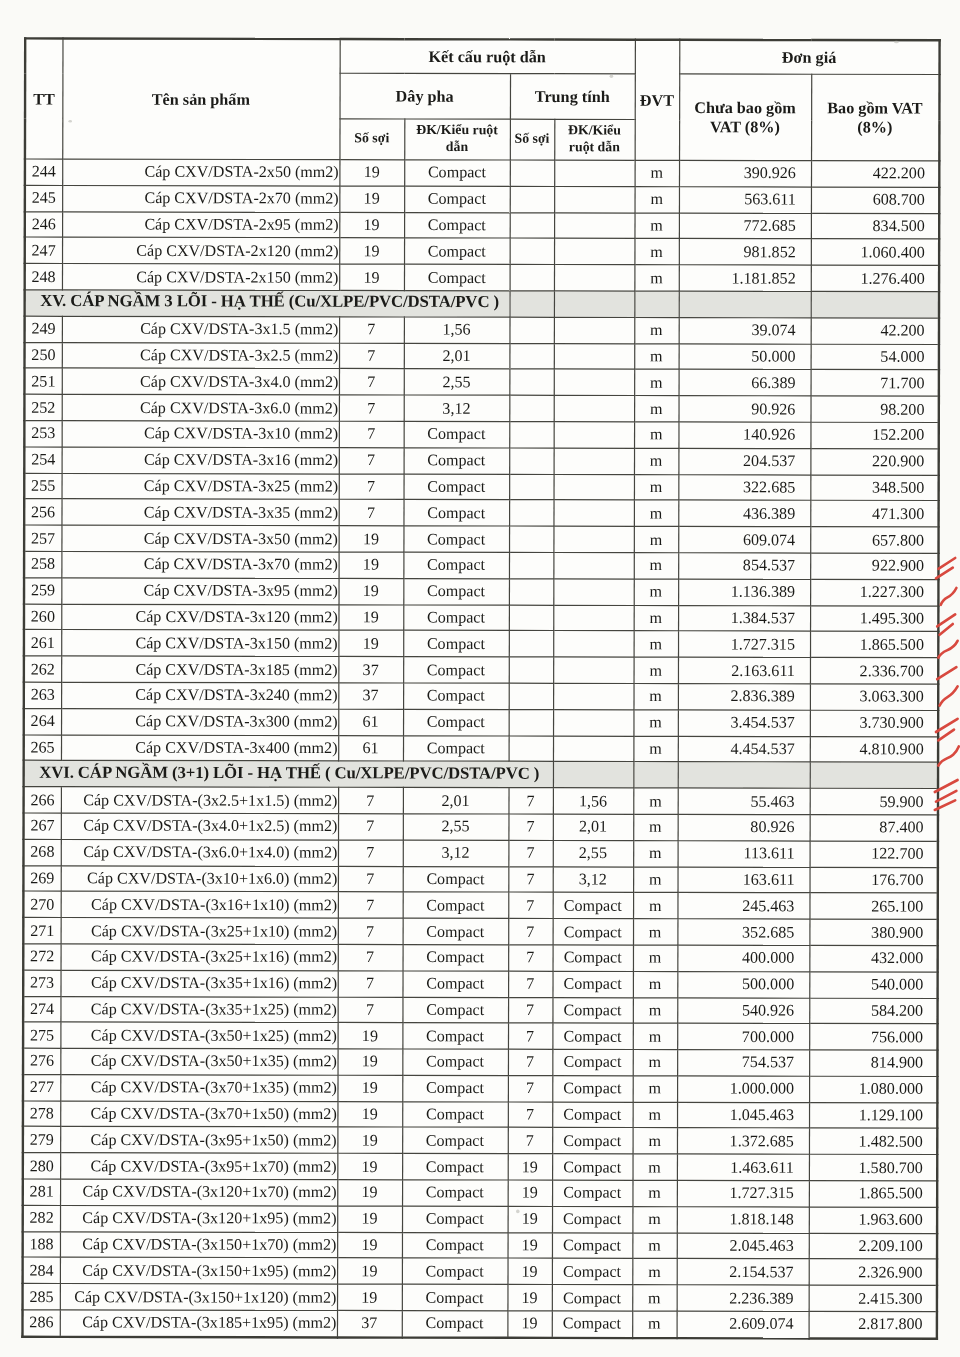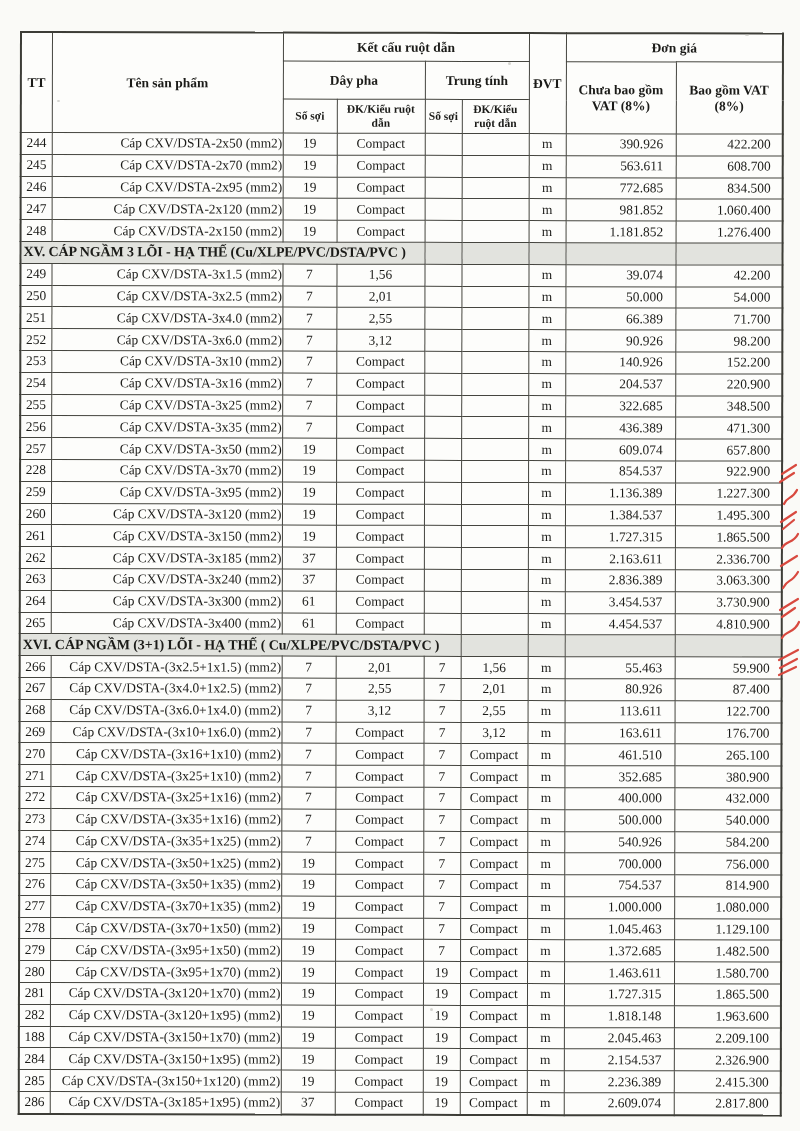--- a/index.html
+++ b/index.html
@@ -39,21 +39,21 @@
   td.c-tt{text-align:center;}
   td.c-name{text-align:right;padding-left:4px;}
   td.c-num{text-align:center;}
   td.c-type{text-align:center;}
   td.c-unit{text-align:center;}
   td.c-ex{text-align:right;padding-right:12px;}
   td.c-inc{text-align:right;padding-right:11px;}
   tr.section-row td{background:#e2e3de;}
   td.c-section{
     font-weight:bold;font-size:14px;
-    text-align:left;padding-left:2px;
+    text-align:left;padding-left:12px;
     letter-spacing:-0.1px;
   }
   .marginalia{position:absolute;left:777px;top:460px;width:23px;height:220px;}
 </style>
 </head>
 <body>
 
 <table>
   <colgroup>
     <col style="width:31px">
@@ -244,21 +244,21 @@
         <td class="c-name">Cáp CXV/DSTA-3x50 (mm2)</td>
         <td class="c-num">19</td>
         <td class="c-type">Compact</td>
         <td class="c-num"></td>
         <td class="c-type"></td>
         <td class="c-unit">m</td>
         <td class="c-ex">609.074</td>
         <td class="c-inc">657.800</td>
       </tr>
       <tr>
-        <td class="c-tt">228</td>
+        <td class="c-tt">258</td>
         <td class="c-name">Cáp CXV/DSTA-3x70 (mm2)</td>
         <td class="c-num">19</td>
         <td class="c-type">Compact</td>
         <td class="c-num"></td>
         <td class="c-type"></td>
         <td class="c-unit">m</td>
         <td class="c-ex">854.537</td>
         <td class="c-inc">922.900</td>
       </tr>
       <tr>
@@ -390,21 +390,21 @@
         <td class="c-inc">176.700</td>
       </tr>
       <tr>
         <td class="c-tt">270</td>
         <td class="c-name">Cáp CXV/DSTA-(3x16+1x10) (mm2)</td>
         <td class="c-num">7</td>
         <td class="c-type">Compact</td>
         <td class="c-num">7</td>
         <td class="c-type">Compact</td>
         <td class="c-unit">m</td>
-        <td class="c-ex">461.510</td>
+        <td class="c-ex">245.463</td>
         <td class="c-inc">265.100</td>
       </tr>
       <tr>
         <td class="c-tt">271</td>
         <td class="c-name">Cáp CXV/DSTA-(3x25+1x10) (mm2)</td>
         <td class="c-num">7</td>
         <td class="c-type">Compact</td>
         <td class="c-num">7</td>
         <td class="c-type">Compact</td>
         <td class="c-unit">m</td>

